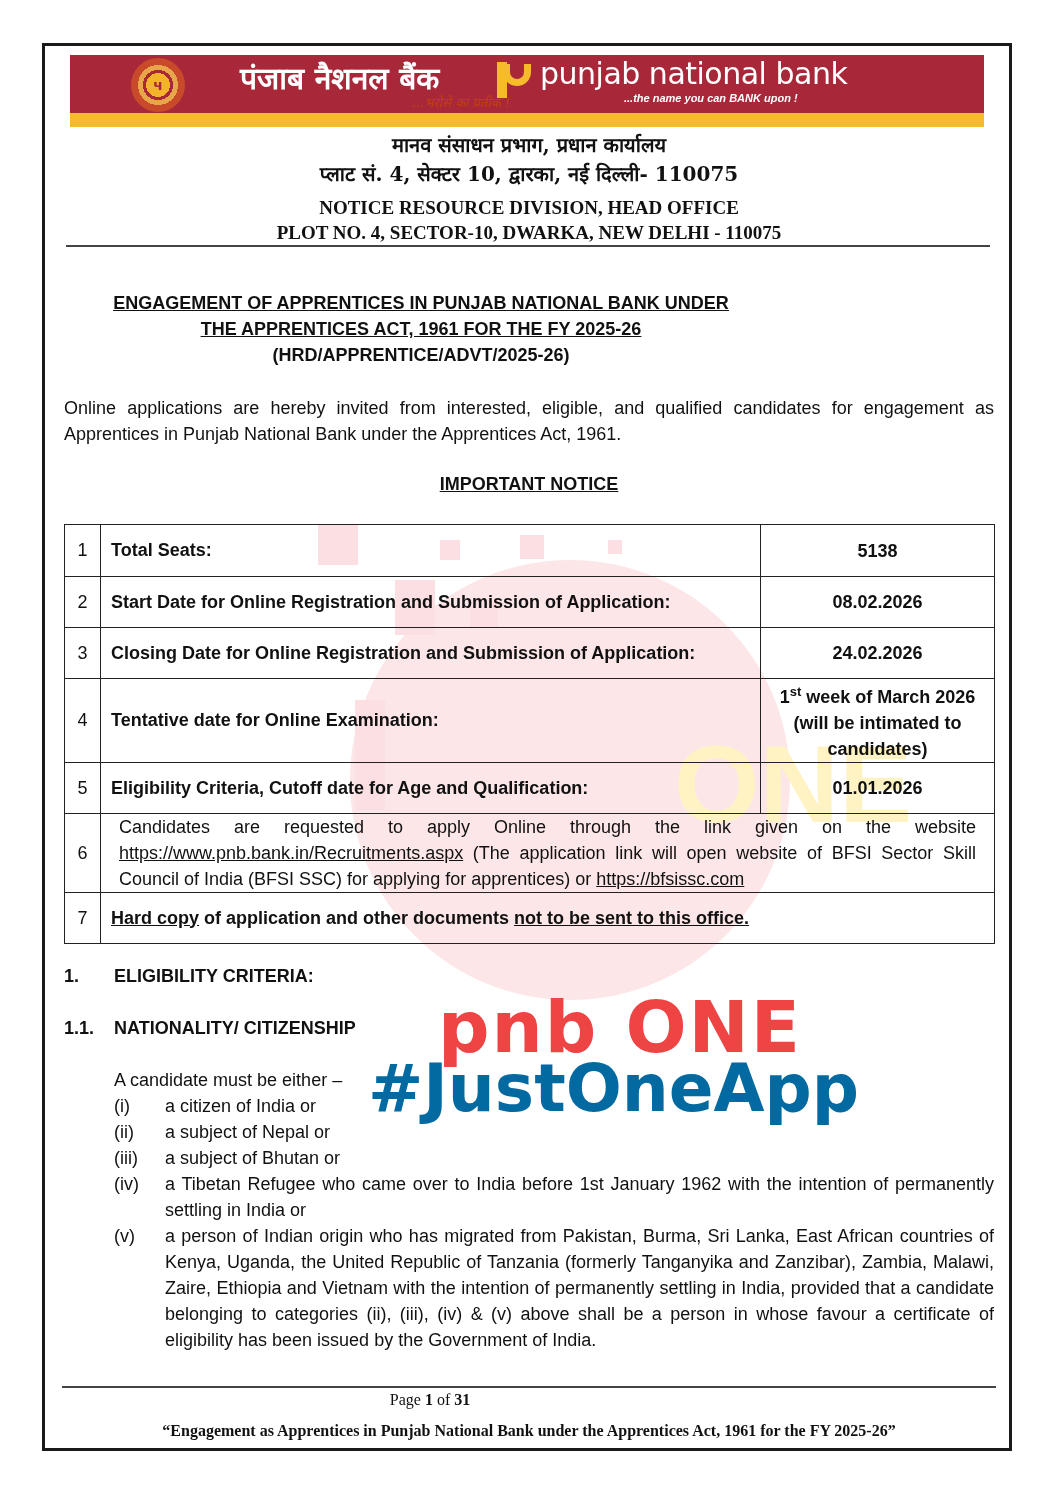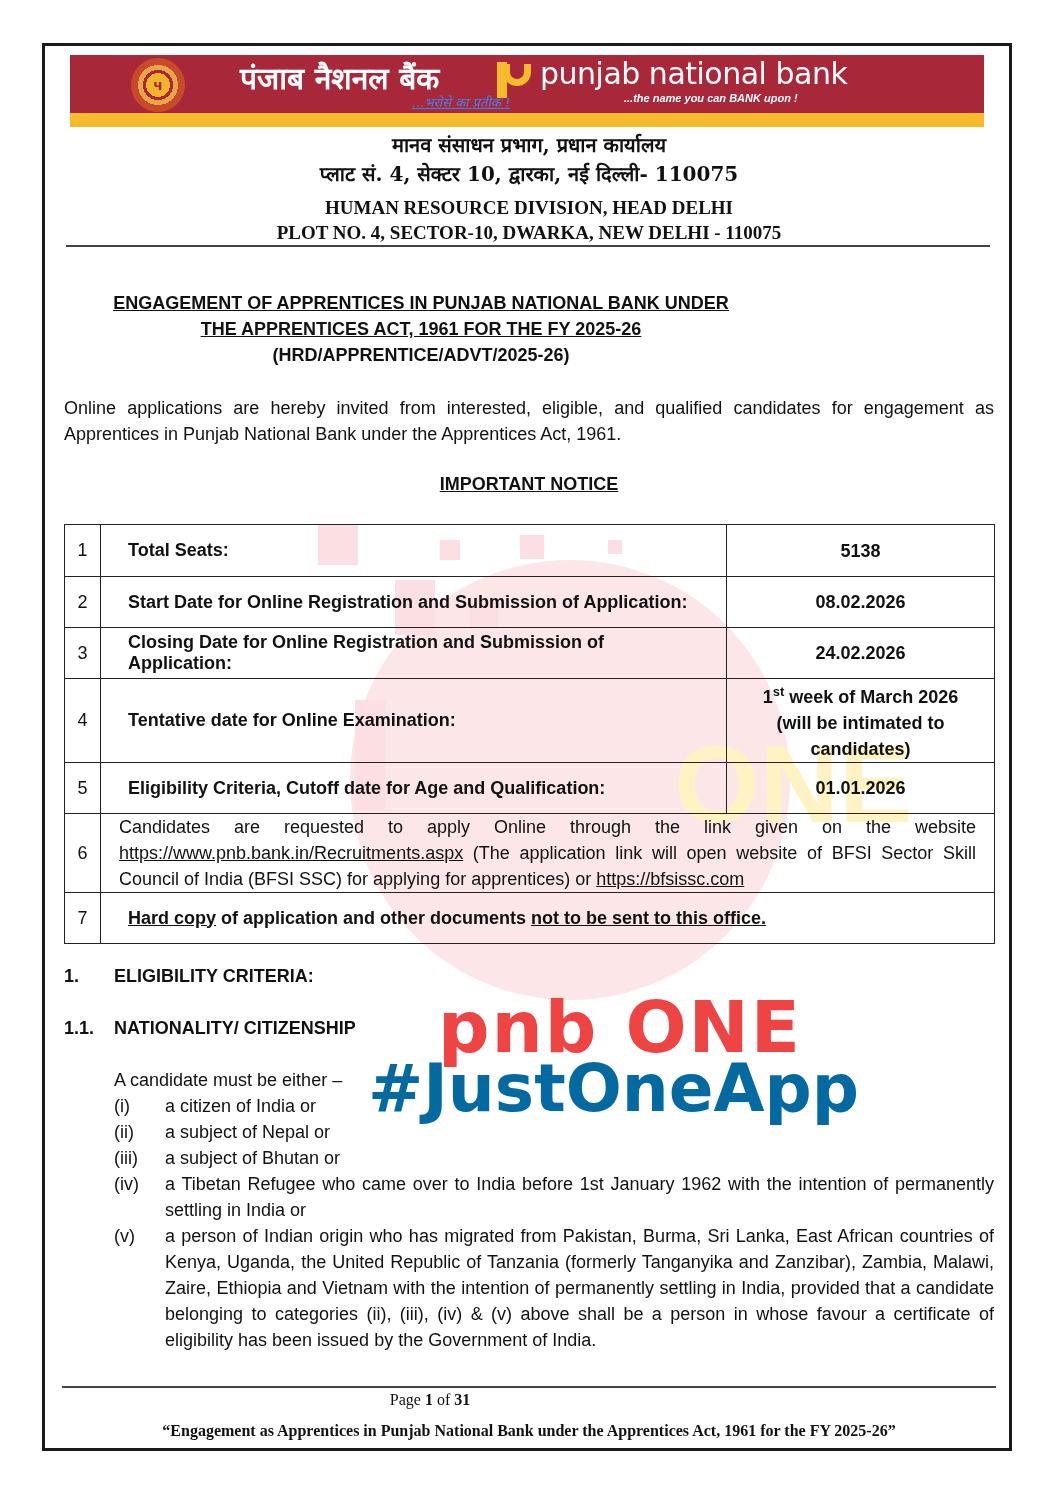--- a/index.html
+++ b/index.html
@@ -3,41 +3,41 @@
 <meta charset="utf-8">
 <style>
   html, body { margin: 0; padding: 0; background: #ffffff; }
   body { width: 1058px; height: 1497px; position: relative; overflow: hidden; font-family: "Liberation Sans", sans-serif; color: #111; }
   .page-border { position: absolute; left: 42px; top: 43px; width: 970px; height: 1408px; border: 3px solid #1a1a1a; box-sizing: border-box; }
   .banner { position: absolute; left: 70px; top: 55px; width: 914px; height: 58px; background: #a8283a; }
   .banner-strip { position: absolute; left: 70px; top: 113px; width: 914px; height: 14px; background: #f6bb2c; }
   .emblem { position: absolute; left: 131px; top: 58px; width: 54px; height: 54px; border-radius: 50%; background: radial-gradient(circle at 50% 50%, #f3b42b 0 12px, #a8283a 12px 15px, #e8a64a 15px 20px, #c94a2a 20px 27px); }
   .emblem-mark { position: absolute; left: 149px; top: 76px; width: 18px; height: 18px; color: #a8283a; font: bold 14px "DejaVu Sans", sans-serif; text-align: center; line-height: 18px; }
   .hindi-bank { position: absolute; left: 240px; top: 57px; color: #fff; font: bold 30px "DejaVu Sans", sans-serif; white-space: nowrap; }
-  .hindi-tag { position: absolute; left: 412px; top: 93px; color: #3b82f6; font: italic 13px "DejaVu Sans", sans-serif; white-space: nowrap; text-decoration: underline; }
+  .hindi-tag { position: absolute; left: 412px; top: 93px; color: #c2410c; font: italic 13px "DejaVu Sans", sans-serif; white-space: nowrap; }
   .pnb-logo { position: absolute; left: 497px; top: 62px; width: 34px; height: 36px; }
   .pnb-logo .lbar { position: absolute; left: 0; top: 0; width: 10px; height: 36px; background: #f6bb2c; }
   .pnb-logo .cup { position: absolute; left: 6px; top: 2px; width: 28px; height: 22px; border: 7px solid #f6bb2c; border-top: none; border-radius: 0 0 16px 16px; box-sizing: border-box; }
   .en-bank { position: absolute; left: 540px; top: 56px; color: #fff; font: 30px "DejaVu Sans", sans-serif; letter-spacing: -0.5px; white-space: nowrap; }
   .en-tag { position: absolute; left: 624px; top: 92px; color: #fff; font: italic bold 11px "Liberation Sans", sans-serif; white-space: nowrap; }
   .hdr-hi { position: absolute; left: 0; width: 1058px; text-align: center; font: bold 20px "DejaVu Serif", serif; color: #111; }
   .hdr-en { position: absolute; left: 0; width: 1058px; text-align: center; font: bold 19px "Liberation Serif", serif; color: #111; }
   .hdr-rule { position: absolute; left: 66px; top: 245px; width: 924px; height: 2px; background: #444; }
   .watermark { position: absolute; pointer-events: none; }
   .wm-circle { left: 350px; top: 560px; width: 440px; height: 440px; border-radius: 50%; background: #fde6e8; }
   .wm-sq { position: absolute; background: #fbdfe2; }
   .wm-one { left: 560px; top: 710px; color: #fff6c8; font: bold 120px "Liberation Sans", sans-serif; transform: rotate(90deg); transform-origin: left top; margin-left: 24px; }
   .wm-pnbone { left: 438px; top: 985px; color: #ef4444; font: bold 72px "DejaVu Sans", sans-serif; letter-spacing: 2px; }
   .wm-hashtag { left: 368px; top: 1050px; color: #0369a1; font: bold 66px "DejaVu Sans", sans-serif; }
   .title { position: absolute; left: 0; width: 842px; text-align: center; font: bold 18px "Liberation Sans", sans-serif; color: #111; }
   .title.u span { text-decoration: underline; }
   .intro { position: absolute; left: 64px; top: 395px; width: 930px; font: 18px "Liberation Sans", sans-serif; line-height: 26px; text-align: justify; }
   .notice-title { position: absolute; left: 0; width: 1058px; top: 474px; text-align: center; font: bold 18px "Liberation Sans", sans-serif; text-decoration: underline; }
   table.notice { position: absolute; left: 64px; top: 524px; width: 931px; border-collapse: collapse; font: bold 18px "Liberation Sans", sans-serif; }
-  table.notice td { border: 1.5px solid #222; padding: 0 27px; vertical-align: middle; }
+  table.notice td { border: 1.5px solid #222; padding: 0 10px; vertical-align: middle; }
   table.notice td.num { width: 13px; text-align: center; font-weight: normal; padding: 0 11px; }
   table.notice td.val { width: 213px; text-align: center; line-height: 26px; }
   table.notice td.normal { font-weight: normal; text-align: justify; line-height: 26px; padding: 0 18px; }
   .u { text-decoration: underline; }
   .sec { position: absolute; left: 64px; font: bold 18px "Liberation Sans", sans-serif; }
   .sec .n { display: inline-block; width: 50px; }
   .body-text { position: absolute; left: 114px; font: 18px "Liberation Sans", sans-serif; }
   .li { position: absolute; left: 114px; width: 880px; font: 18px "Liberation Sans", sans-serif; line-height: 26px; }
   .li .mk { position: absolute; left: 0; top: 0; width: 50px; }
   .li .tx { display: block; margin-left: 51px; text-align: justify; }
@@ -71,21 +71,21 @@
 <div class="hindi-tag">...भरोसे का प्रतीक !</div>
 <div class="pnb-logo">
     <div class="lbar"></div>
     <div class="cup"></div>
   </div>
 <div class="en-bank">punjab national bank</div>
 <div class="en-tag">...the name you can BANK upon !</div>
 
 <div class="hdr-hi" style="top:131px;">मानव संसाधन प्रभाग, प्रधान कार्यालय</div>
 <div class="hdr-hi" style="top:160px;">प्लाट सं. 4, सेक्टर 10, द्वारका, नई दिल्ली- 110075</div>
-<div class="hdr-en" style="top:197px;">HUMAN RESOURCE DIVISION, HEAD DELHI</div>
+<div class="hdr-en" style="top:197px;">NOTICE RESOURCE DIVISION, HEAD OFFICE</div>
 <div class="hdr-en" style="top:222px;">PLOT NO. 4, SECTOR-10, DWARKA, NEW DELHI - 110075</div>
 <div class="hdr-rule"></div>
 
 <div class="title u" style="top:293px;"><span>ENGAGEMENT OF APPRENTICES IN PUNJAB NATIONAL BANK UNDER</span></div>
 <div class="title u" style="top:319px;"><span>THE APPRENTICES ACT, 1961 FOR THE FY 2025-26</span></div>
 <div class="title" style="top:345px;">(HRD/APPRENTICE/ADVT/2025-26)</div>
 
 <div class="intro">Online applications are hereby invited from interested, eligible, and qualified candidates for engagement as Apprentices in Punjab National Bank under the Apprentices Act, 1961.</div>
 
 <div class="notice-title">IMPORTANT NOTICE</div>

